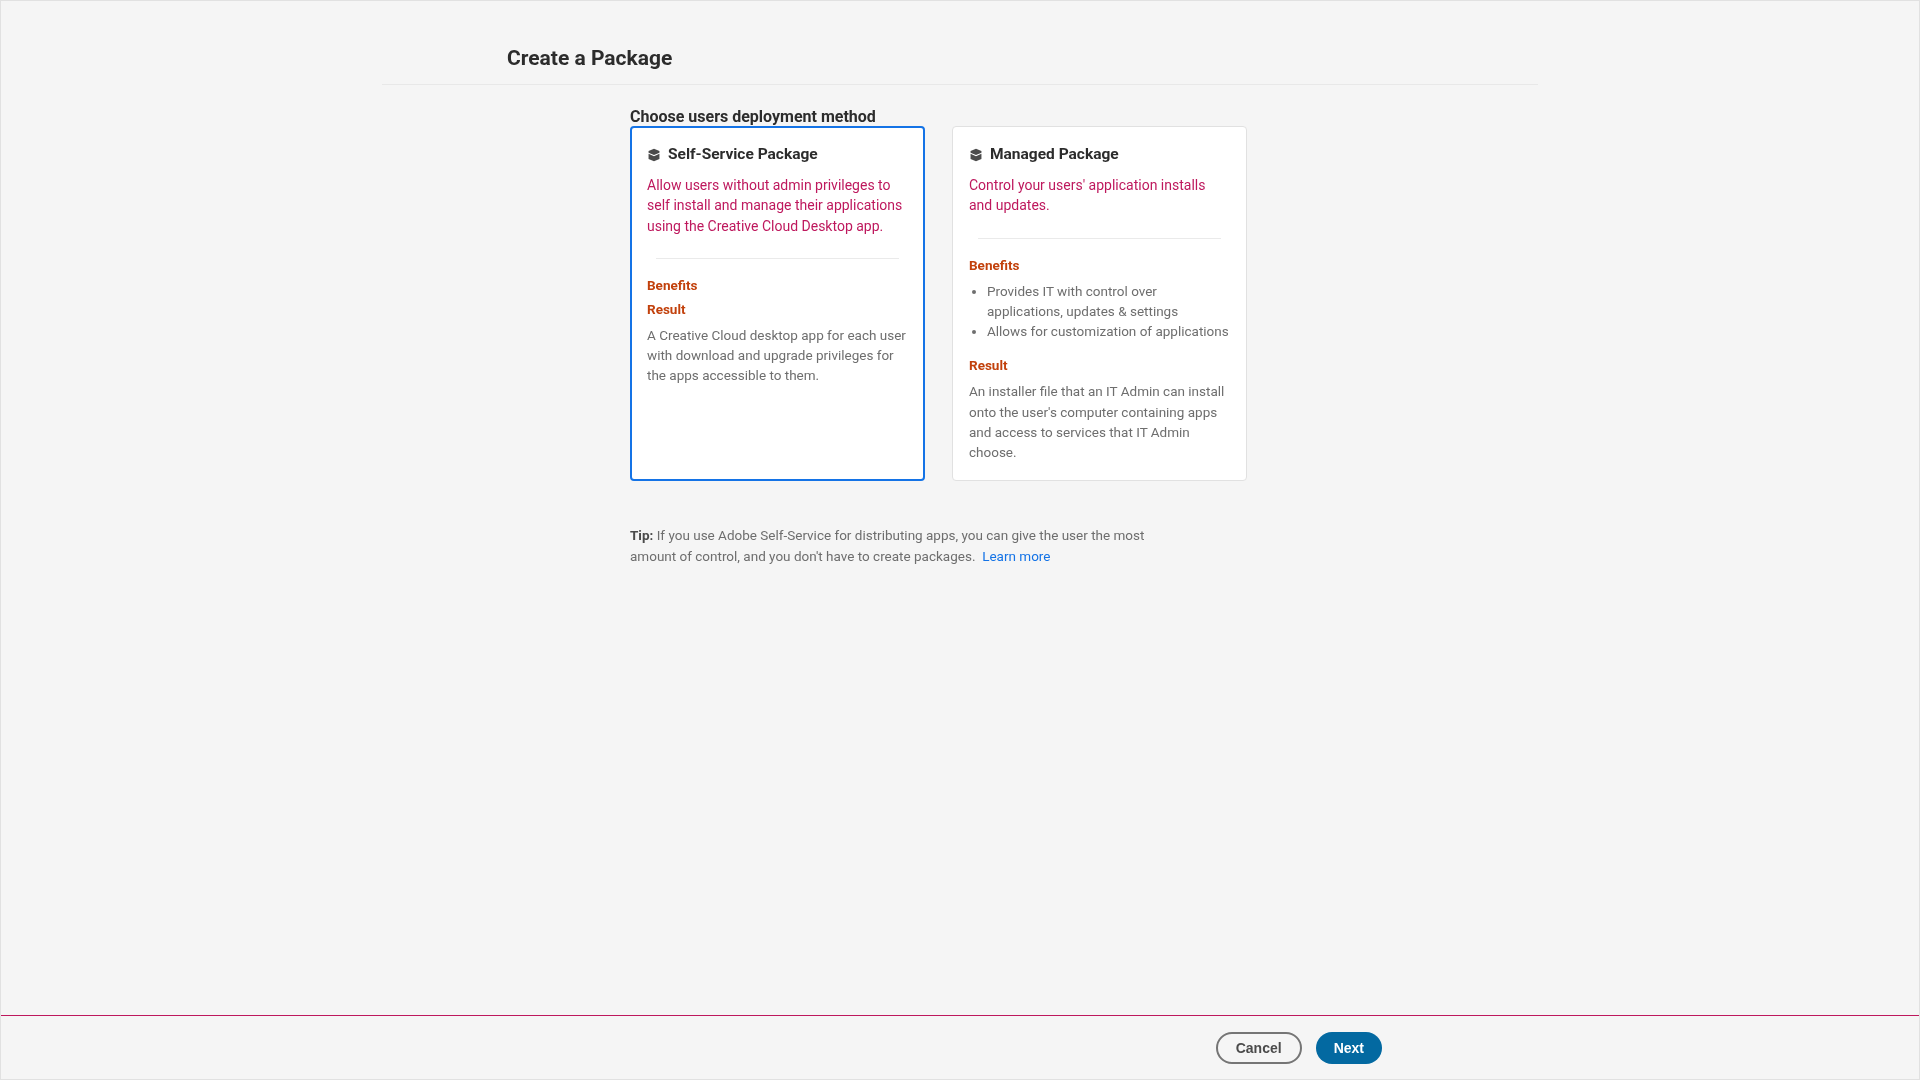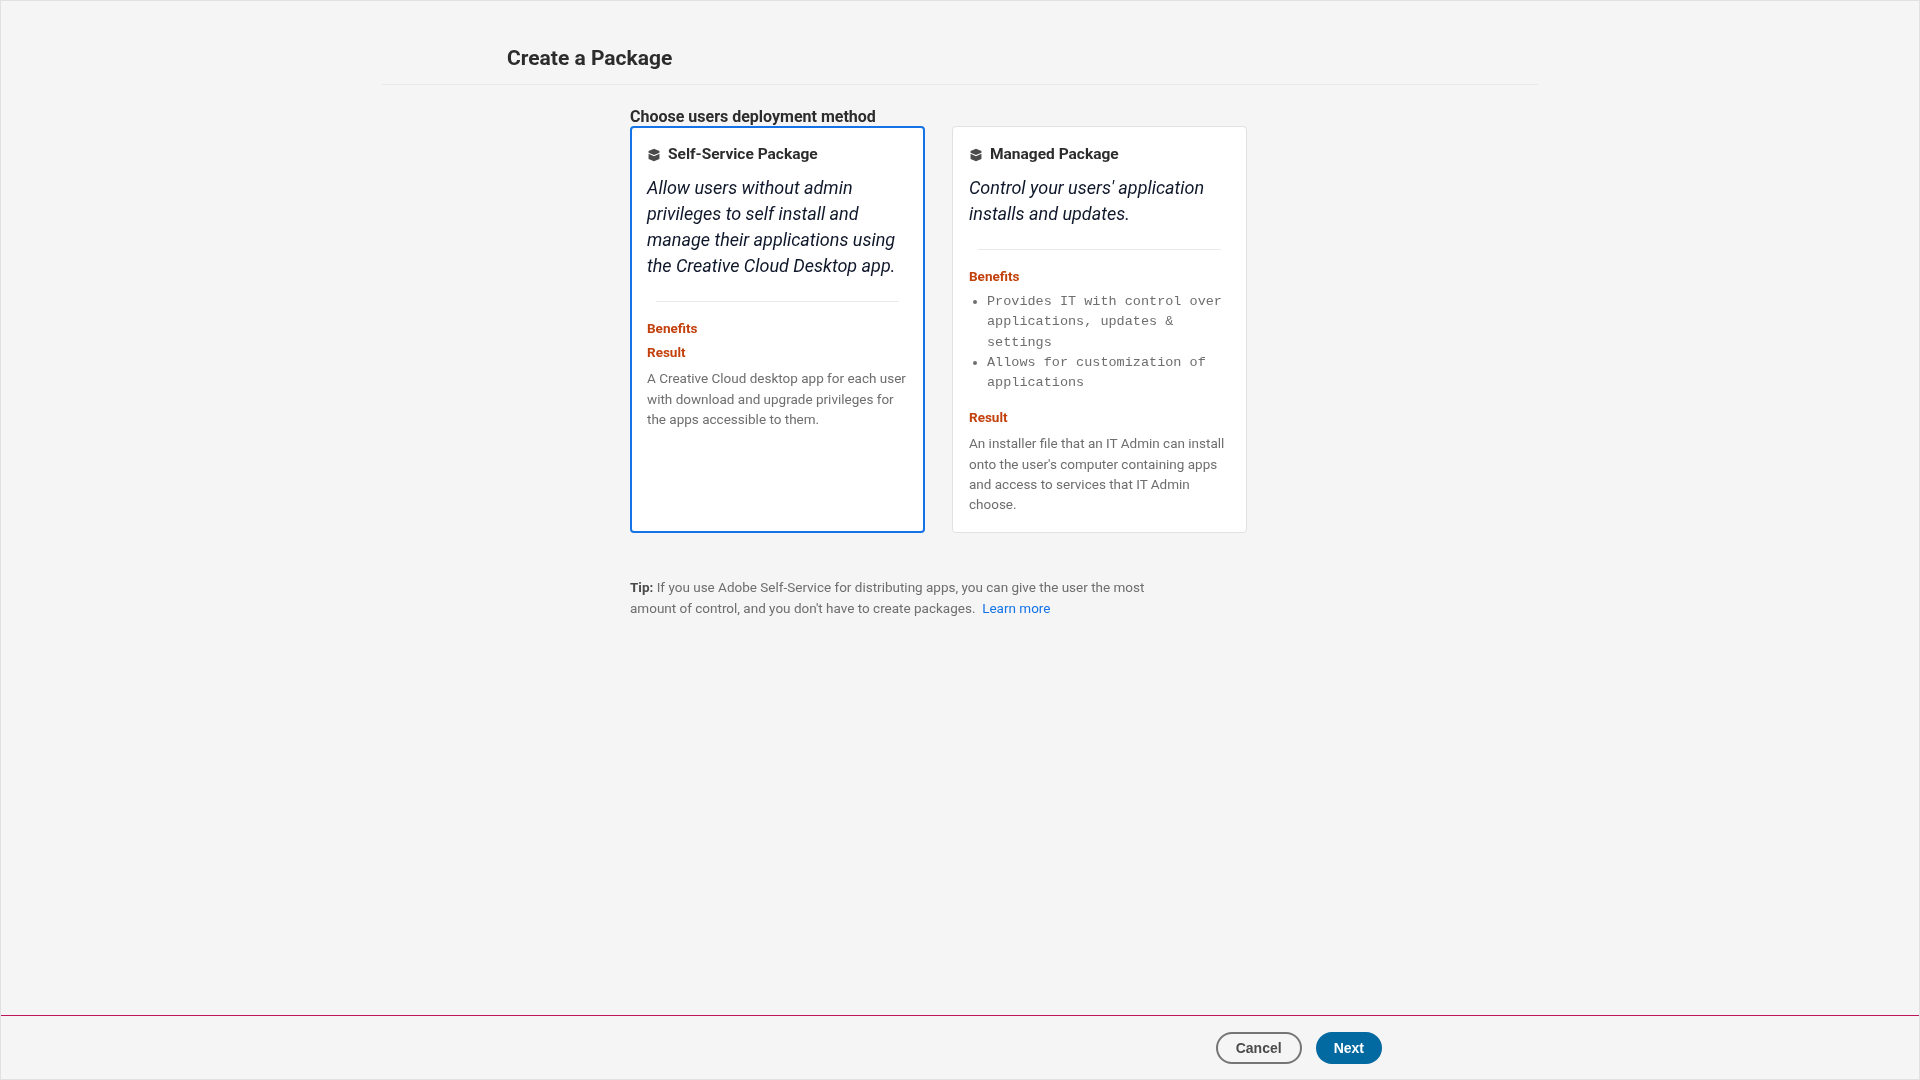--- a/index.html
+++ b/index.html
@@ -75,41 +75,39 @@
     width: 14px;
     height: 14px;
     flex: 0 0 auto;
   }
   .card-title {
     font-size: 15.5px;
     font-weight: 700;
     color: #2c2c2c;
   }
   .card-desc {
-    font-size: 18px;
-    color: #0f172a;
+    font-size: 14px;
+    color: #be185d;
     line-height: 1.45;
-    font-style: italic;
   }
   .card .divider {
     height: 1px;
     background: #eaeaea;
     margin: 22px 9px 18px 9px;
   }
   .label {
     font-size: 13.5px;
     font-weight: 700;
     color: #c2410c;
     margin-bottom: 8px;
   }
   .benefits {
     list-style: disc;
     padding-left: 18px;
     margin-bottom: 16px;
-    font-family: Liberation Mono, monospace;
   }
   .benefits li {
     font-size: 13.5px;
     color: #6e6e6e;
     line-height: 1.5;
     padding-left: 0px;
   }
   .result-text {
     font-size: 13.5px;
     color: #6e6e6e;

